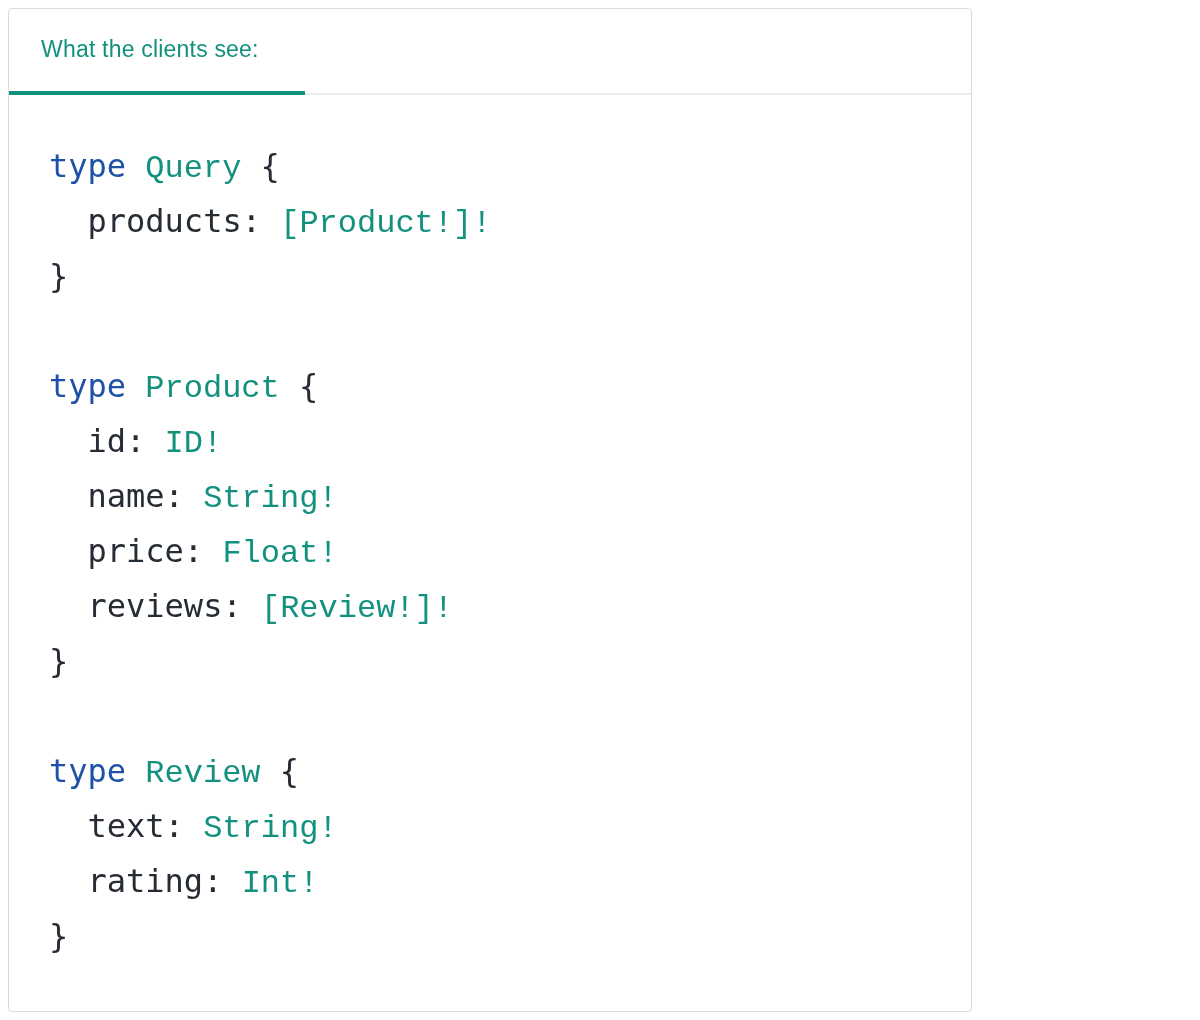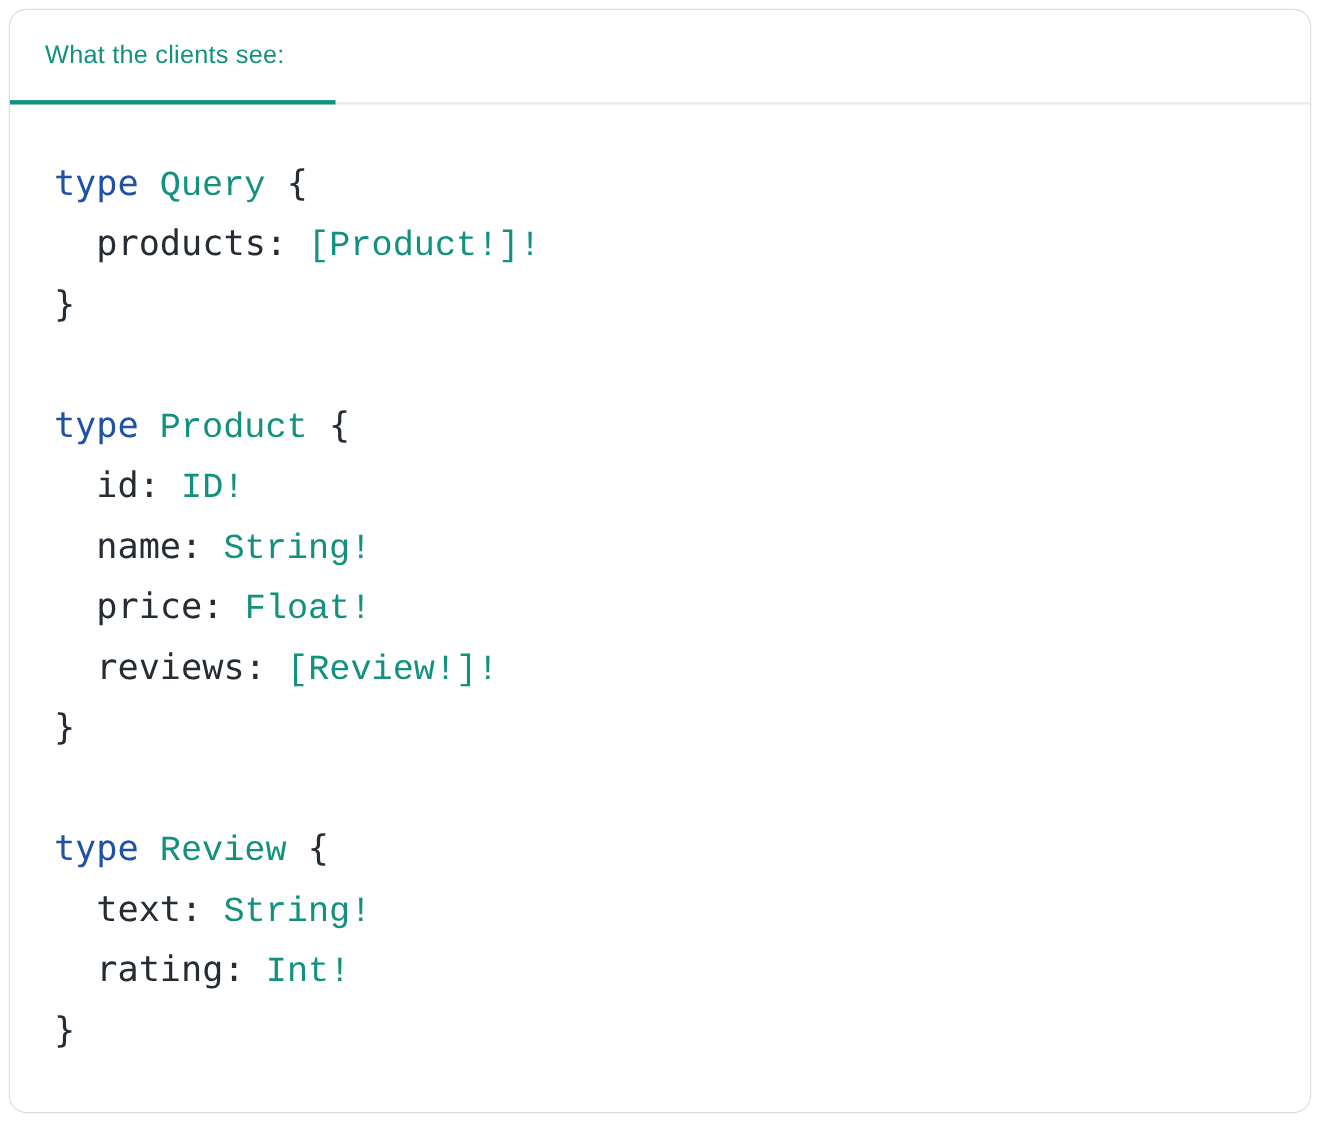--- a/index.html
+++ b/index.html
@@ -14,25 +14,25 @@
     --keyword: #1f51a6;
     --type: #12917e;
     --text: #262c33;
     --card-border: #d8dce1;
     --divider: #e8eaee;
   }
   .card {
     position: absolute;
     left: 8px;
     top: 8px;
-    width: 1184px;
+    width: 964px;
     height: 1004px;
     background: #ffffff;
     border: 1.5px solid var(--card-border);
-    border-radius: 16px;
+    border-radius: 4px;
     overflow: hidden;
   }
   .card-header {
     display: flex;
     align-items: flex-end;
     height: 86px;
     border-bottom: 2px solid var(--divider);
   }
   .tab {
     display: inline-block;

